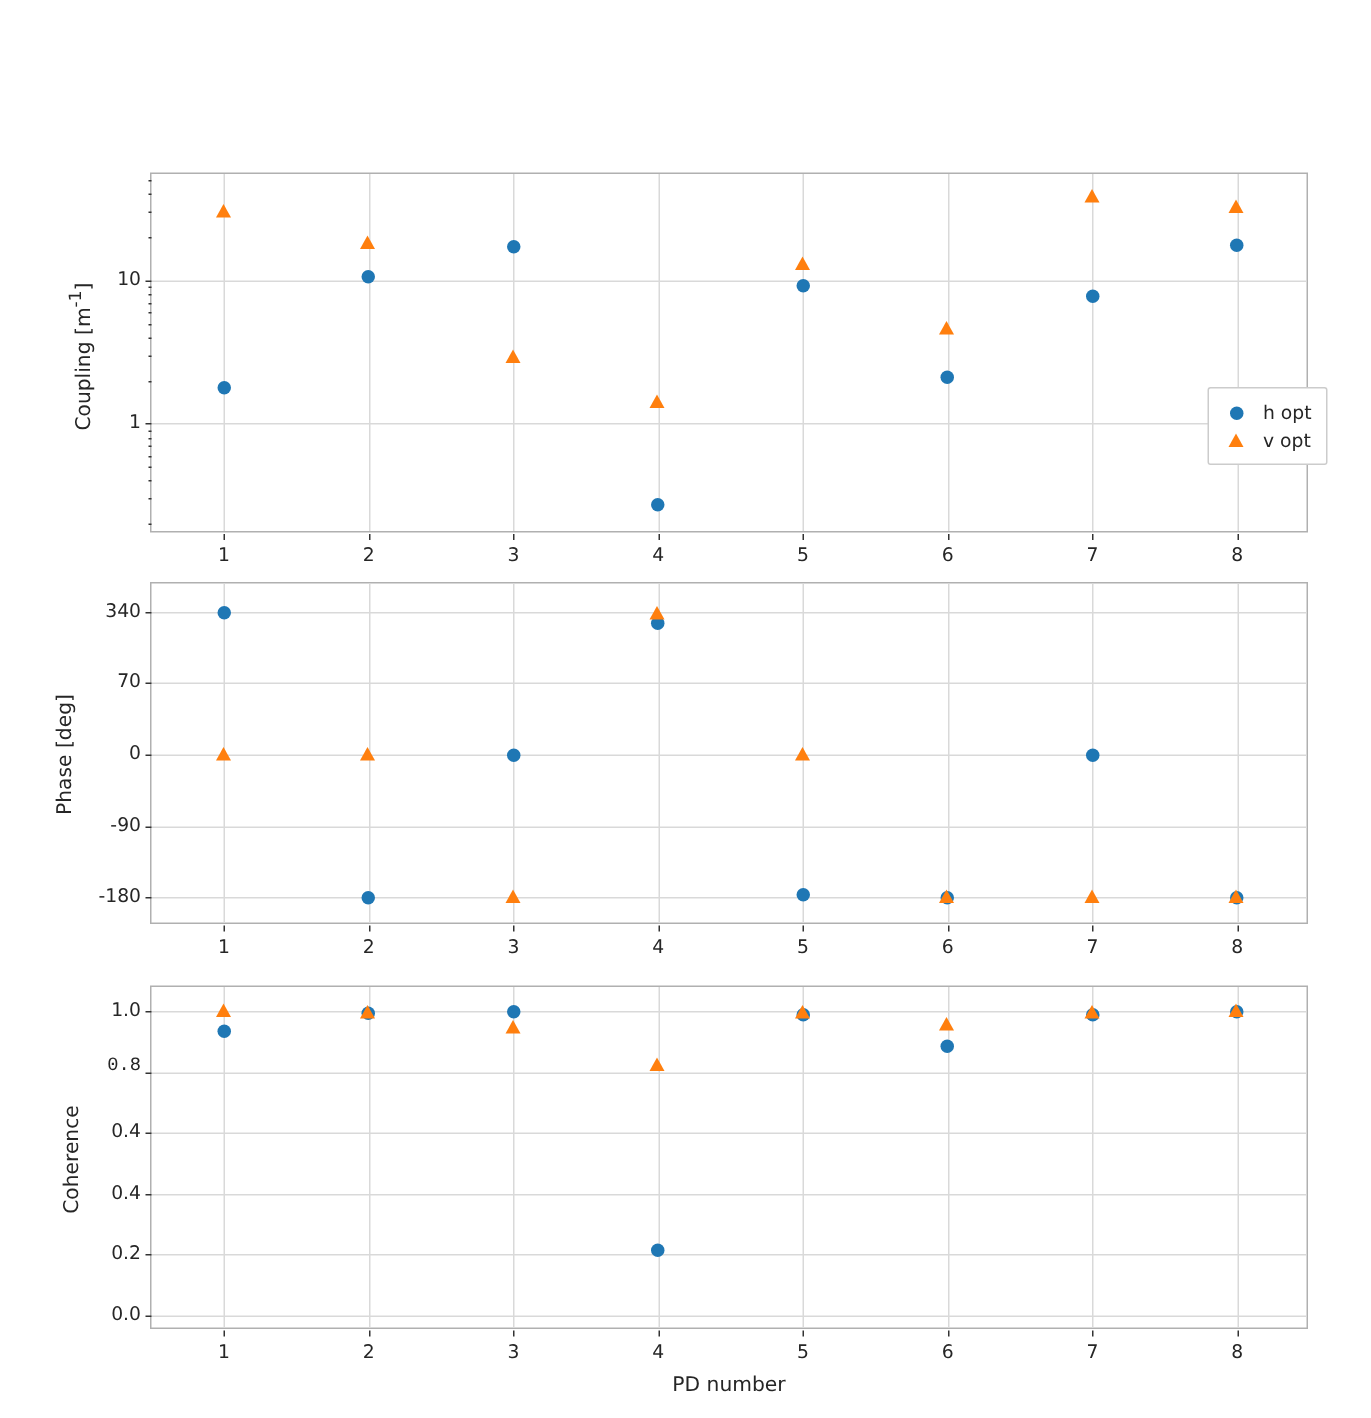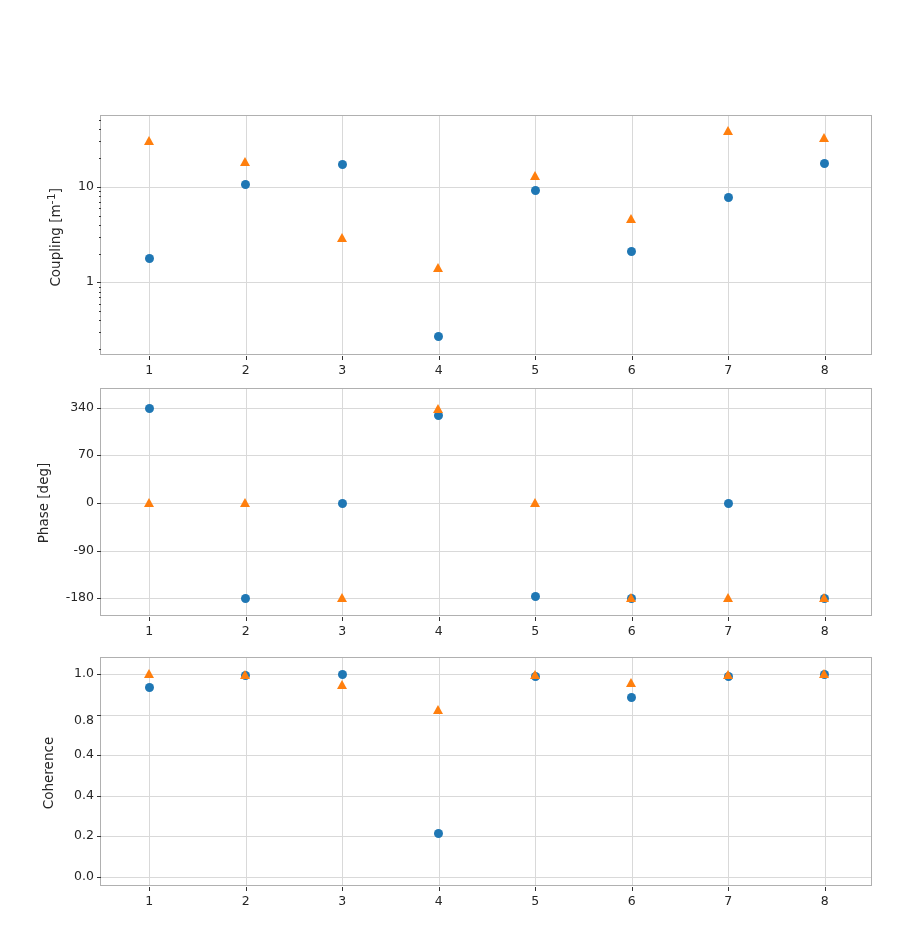--- a/index.html
+++ b/index.html
@@ -281,20 +281,34 @@
       <div class="ytick minor" style="top: 75.1695px; left: -2px;"></div>
       <div class="ytick minor" style="top: 42.0094px; left: -2px;"></div>
       <div class="ytick minor" style="top: 25.1714px; left: -2px;"></div>
       <div class="ytick minor" style="top: 13.2246px; left: -2px;"></div>
       <div class="ytick minor" style="top: 3.958px; left: -2px;"></div>
     </div>
   <div class="ylabel" style="left:-46px; top:228px; width:200px;">
     <span>Coupling [m</span><sup>-1</sup><span>]</span>
   </div>
 
+  <div class="legend" id="legend1" style="left:805px; top:258px;">
+    <div class="legend-row">
+      <span class="legend-swatch">
+          <span class="dot"></span>
+        </span>
+      <span class="legend-label">h opt</span>
+    </div>
+    <div class="legend-row">
+      <span class="legend-swatch">
+          <span class="tri"></span>
+        </span>
+      <span class="legend-label">v opt</span>
+    </div>
+  </div>
 
   <div class="axes" id="ax2" style="left:100px; top:388px; width:772px; height:228px;">
     <div class="plotarea" id="ax2-plot">
         <div class="gridv" style="left: 48.25px;"></div>
         <div class="gridv" style="left: 144.75px;"></div>
         <div class="gridv" style="left: 241.25px;"></div>
         <div class="gridv" style="left: 337.75px;"></div>
         <div class="gridv" style="left: 434.25px;"></div>
         <div class="gridv" style="left: 530.75px;"></div>
         <div class="gridv" style="left: 627.25px;"></div>
@@ -465,20 +479,21 @@
       <div class="xticklabel" style="left: 723.75px; top: 235px;">8</div>
       <div class="ytick" style="top: 218.867px; left: -4px;"></div>
       <div class="yticklabel" style="top: 218.867px; left: 0px;">0.0</div>
       <div class="ytick" style="top: 178.336px; left: -4px;"></div>
       <div class="yticklabel" style="top: 178.336px; left: 0px;">0.2</div>
       <div class="ytick" style="top: 137.805px; left: -4px;"></div>
       <div class="yticklabel" style="top: 137.805px; left: 0px;">0.4</div>
       <div class="ytick" style="top: 97.2743px; left: -4px;"></div>
       <div class="yticklabel" style="top: 97.2743px; left: 0px;">0.4</div>
       <div class="ytick" style="top: 56.7434px; left: -4px;"></div>
-      <div class="yticklabel" style="top: 63px; left: 0px;">0.8</div>
+      <div class="yticklabel" style="top: 54px; left: 0px; font-family: Liberation Mono, monospace;">0.8</div>
       <div class="ytick" style="top: 16.2124px; left: -4px;"></div>
       <div class="yticklabel" style="top: 16.2124px; left: 0px;">1.0</div>
     </div>
   <div class="ylabel" style="left:-52px; top:765px; width:200px;">Coherence</div>
 
+  <div class="xlabel" style="left:100px; top:915px; width:772px;">PD number</div>
 
 </div>
 
 </body></html>

